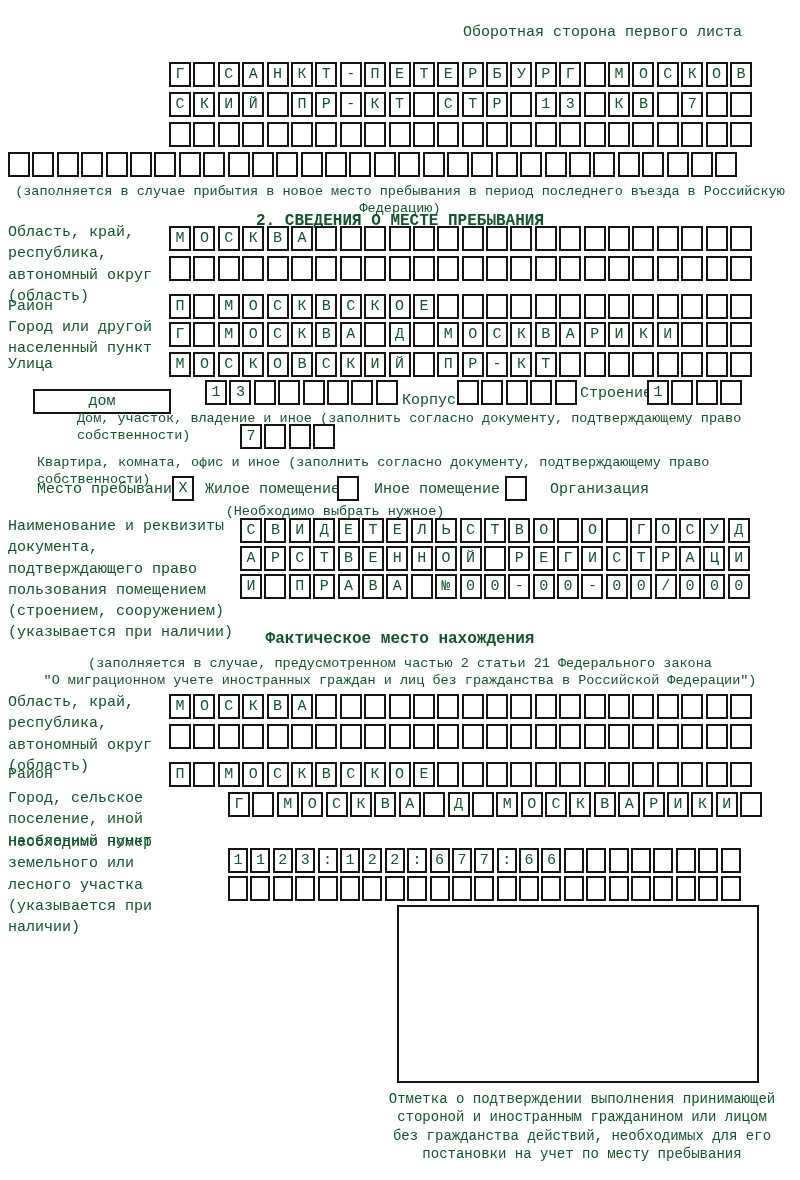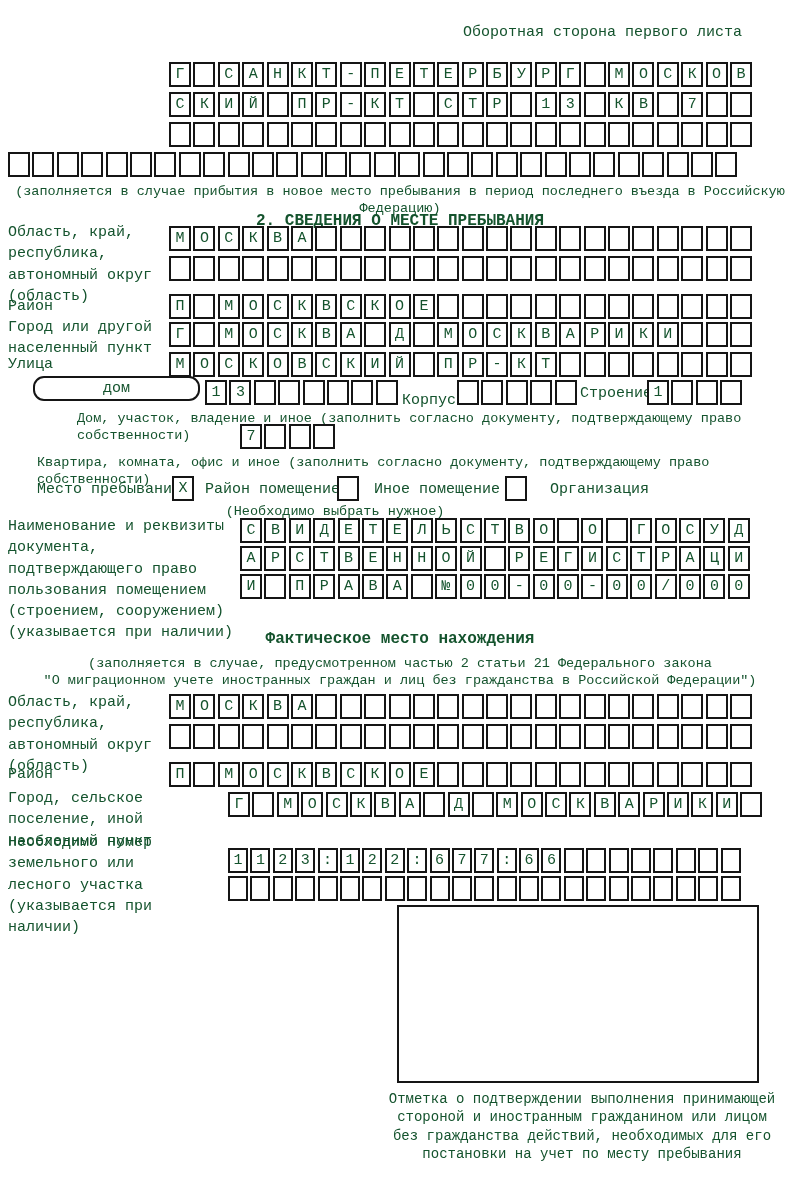--- a/index.html
+++ b/index.html
@@ -274,21 +274,21 @@
       <span class="cell"></span>
       <span class="cell"></span>
       <span class="cell"></span>
       <span class="cell"></span>
       <span class="cell"></span>
       <span class="cell"></span>
       <span class="cell"></span>
       <span class="cell"></span>
     </div>
 
-  <div class="wbox" style="left:33px;top:376px;width:167px;border-radius:11px;">дом</div>
+  <div class="wbox" style="left:33px;top:389px;width:138px;">дом</div>
   <div class="brow" style="left:205px;top:380px;">
       <span class="cell">1</span>
       <span class="cell">3</span>
       <span class="cell"></span>
       <span class="cell"></span>
       <span class="cell"></span>
       <span class="cell"></span>
       <span class="cell"></span>
       <span class="cell"></span>
     </div>
@@ -314,21 +314,21 @@
       <span class="cell"></span>
       <span class="cell"></span>
       <span class="cell"></span>
     </div>
   <div class="cap" style="left:37px;top:455px;">Квартира, комната, офис и иное (заполнить согласно документу, подтверждающему право собственности)</div>
 
   <div class="lab" style="left:37px;top:479px;">Место пребывания:</div>
   <div class="brow" style="left:172px;top:476px;">
       <span class="cell">X</span>
     </div>
-  <div class="lab" style="left:205px;top:479px;">Район помещение</div>
+  <div class="lab" style="left:205px;top:479px;">Жилое помещение</div>
   <div class="brow" style="left:337px;top:476px;">
       <span class="cell"></span>
     </div>
   <div class="lab" style="left:374px;top:479px;">Иное помещение</div>
   <div class="brow" style="left:505px;top:476px;">
       <span class="cell"></span>
     </div>
   <div class="lab" style="left:550px;top:479px;">Организация</div>
   <div class="cap" style="left:185px;top:504px;width:300px;text-align:center;">(Необходимо выбрать нужное)</div>
 

